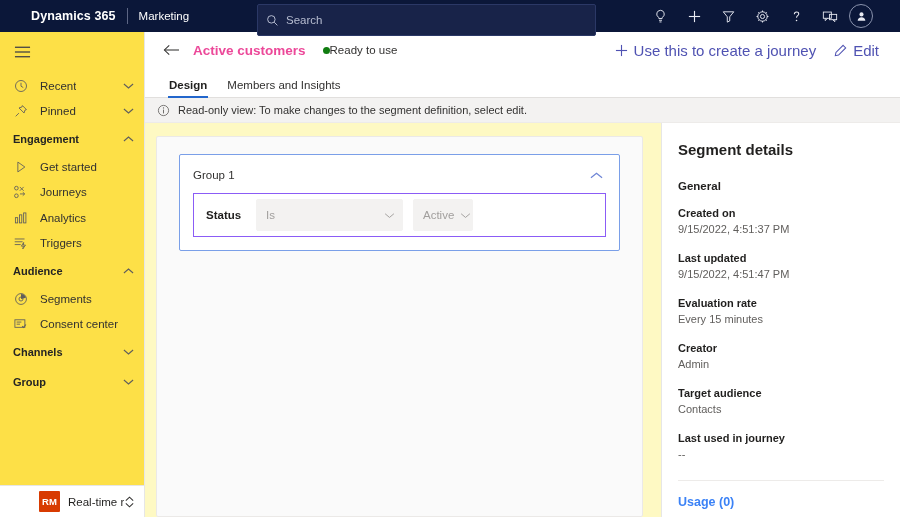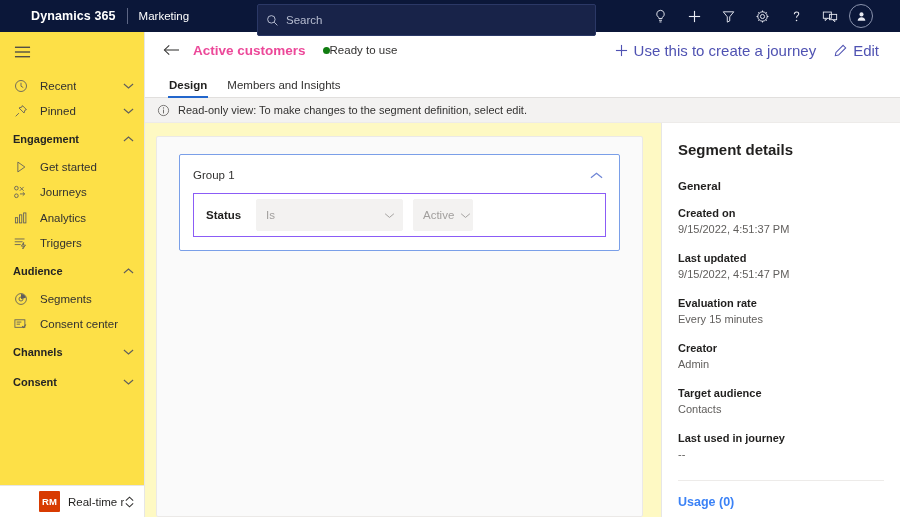--- a/index.html
+++ b/index.html
@@ -552,21 +552,21 @@
         <div class="nav-group">
           <span>Channels</span>
           <span class="chev">
             <svg width="11" height="8" viewBox="0 0 12 8">
                 <path d="M1 1.8L6 6.2l5-4.4" fill="none" stroke="#605e5c" stroke-width="1.2"></path>
               </svg>
           </span>
         </div>
 
         <div class="nav-group">
-          <span>Consent</span>
+          <span>Group</span>
           <span class="chev">
             <svg width="11" height="8" viewBox="0 0 12 8">
                 <path d="M1 1.8L6 6.2l5-4.4" fill="none" stroke="#605e5c" stroke-width="1.2"></path>
               </svg>
           </span>
         </div>
       </div>
 
       <div class="area-switcher">
         <span class="area-badge">RM</span>

